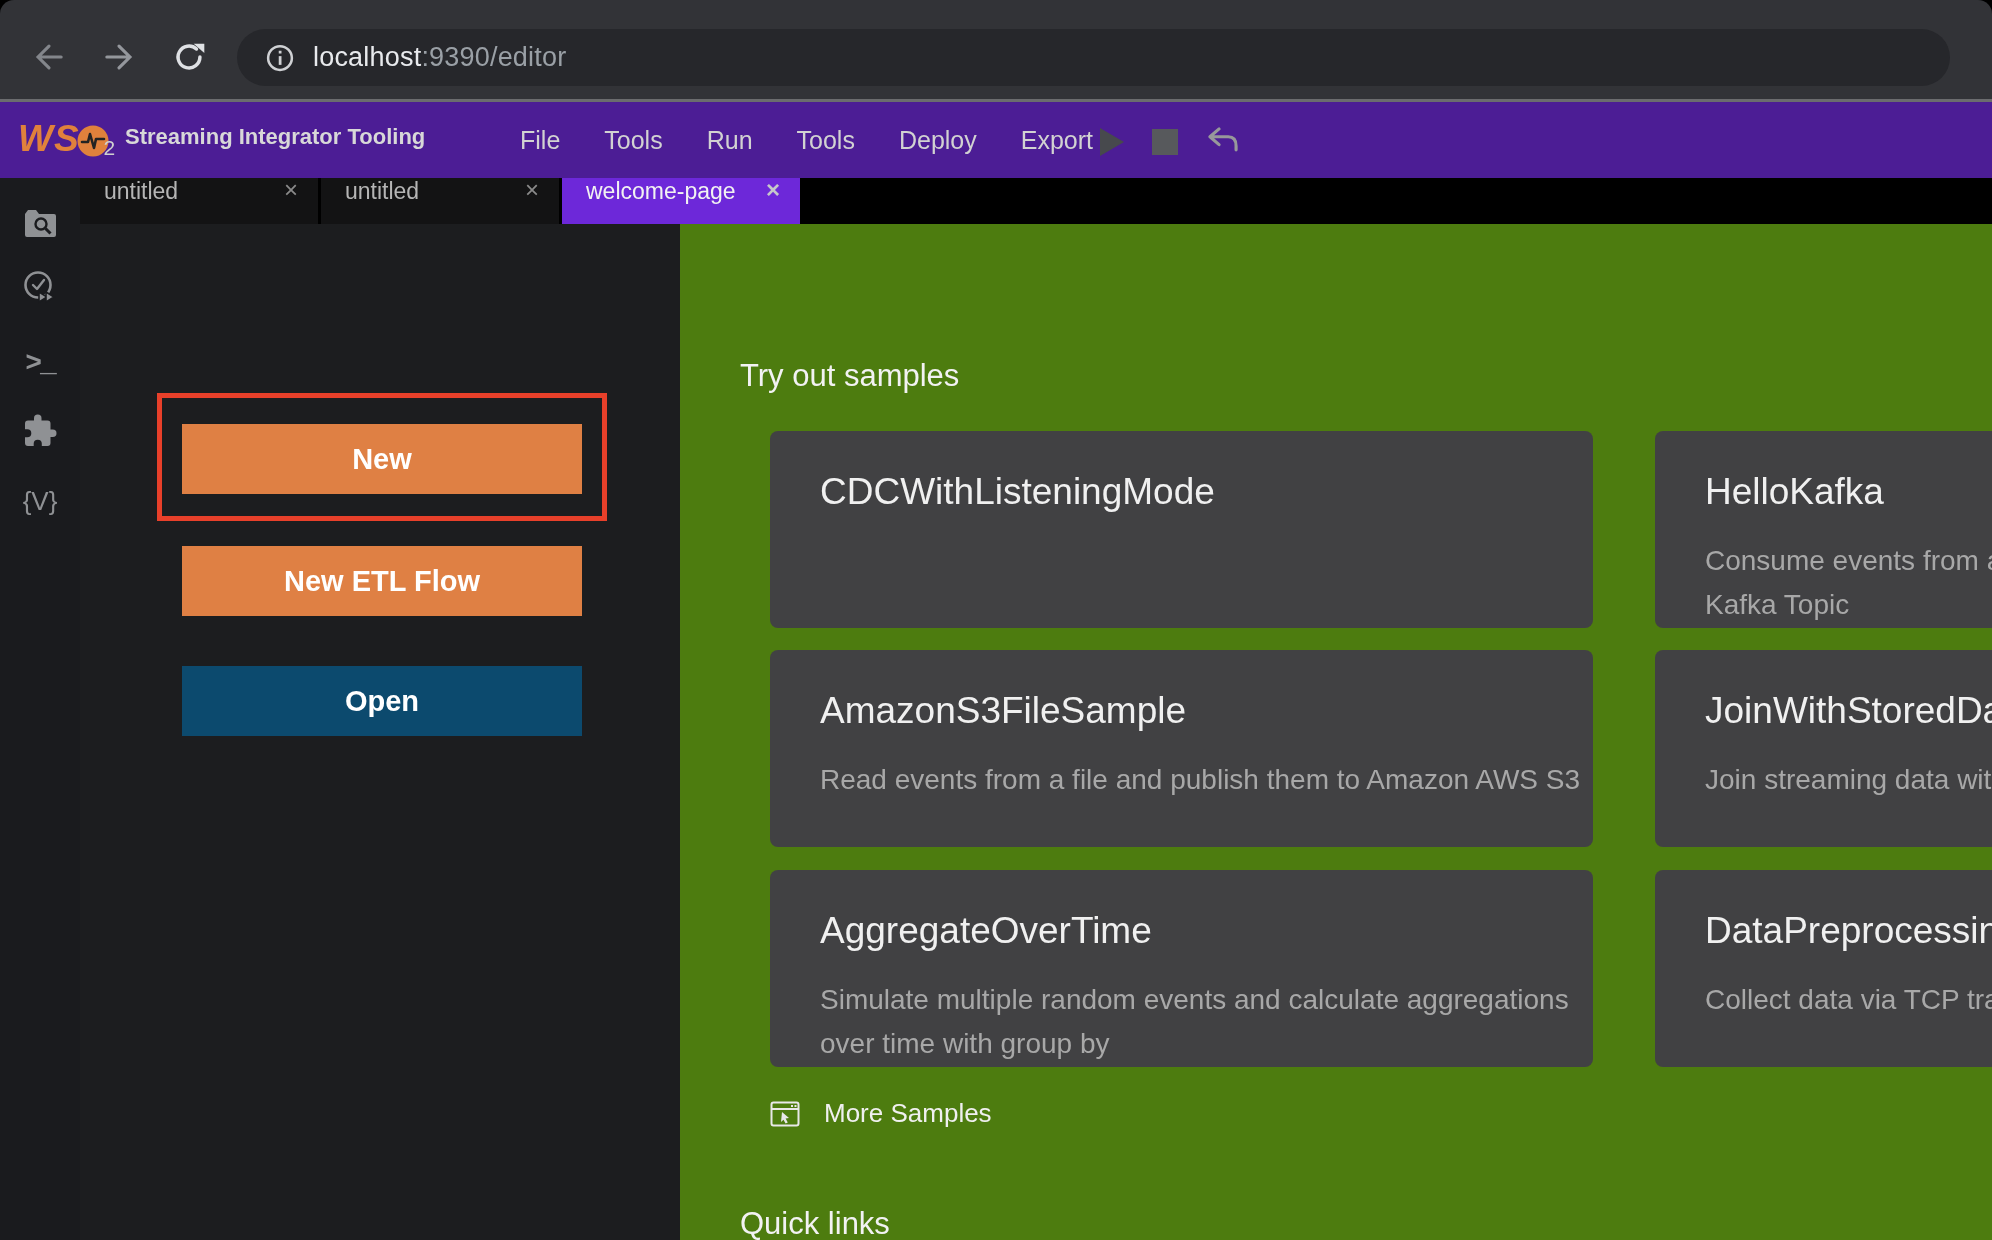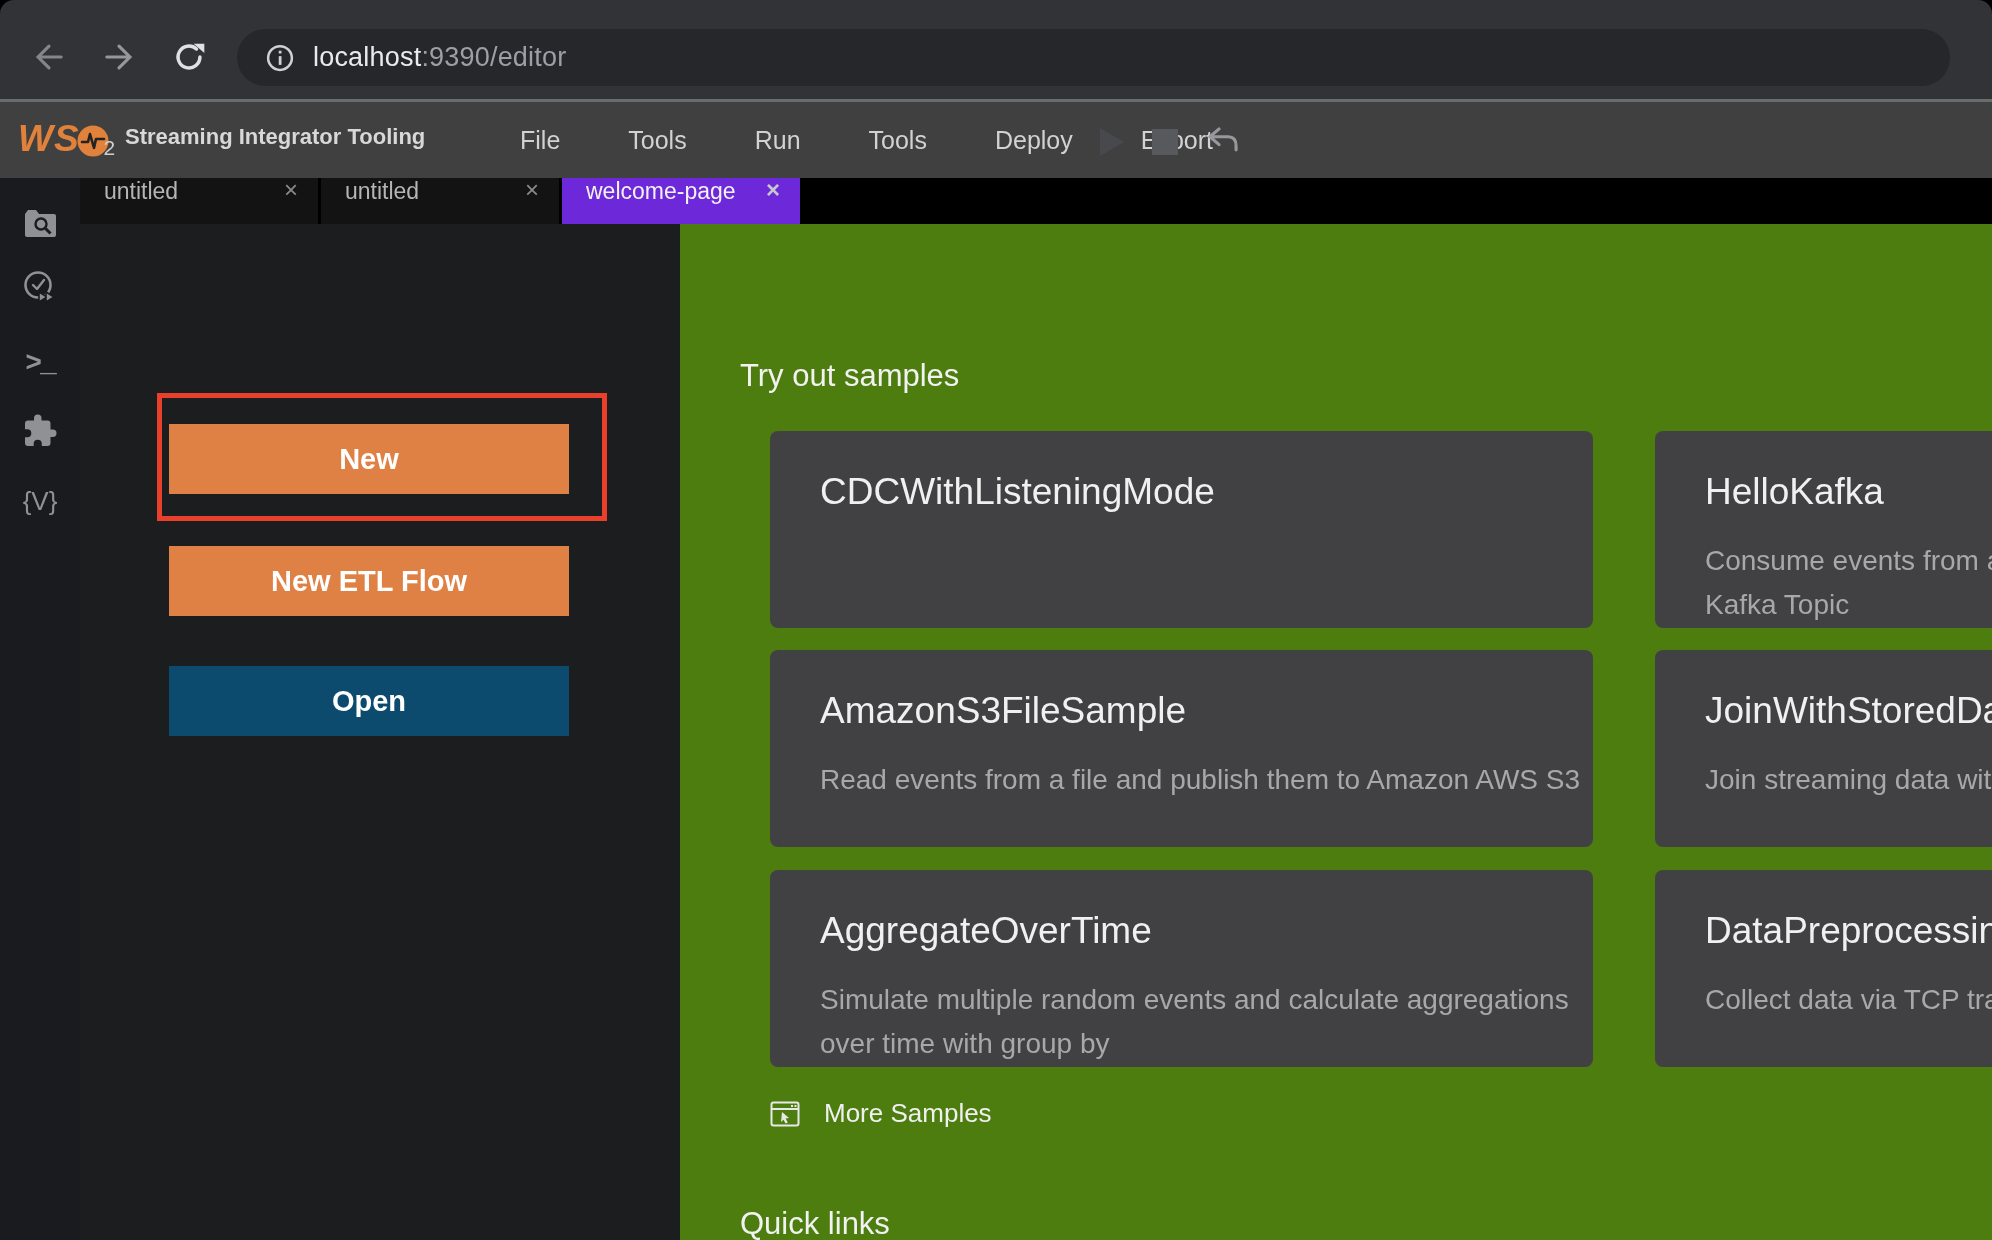--- a/index.html
+++ b/index.html
@@ -12,27 +12,27 @@
   .nav-ico { position:absolute; top:38px; width:38px; height:38px; display:flex;
     align-items:center; justify-content:center; cursor:pointer; }
   .url-pill { position:absolute; left:237px; top:29px; width:1713px; height:57px;
     background:#26272b; border-radius:29px; display:flex; align-items:center; }
   .url-info { margin-left:28px; width:30px; height:30px; }
   .url-text { margin-left:18px; font-size:27px; color:#e8eaed; letter-spacing:.2px; }
   .url-text .dim { color:#9aa0a6; }
 
   
   .app-header { position:absolute; left:0; top:99px; width:1992px; height:79px;
-    background:#404040; border-top:3px solid #6b6c6e; }
+    background:#4c1d95; border-top:3px solid #6b6c6e; }
   .logo { position:absolute; left:18px; top:16px; display:flex; align-items:flex-end; }
   .logo-ws { font-size:37px; font-weight:700; font-style:italic; color:#e0813c; letter-spacing:1px; }
   .logo-circle { width:34px; height:34px; margin-left:-4px; margin-bottom:2px; }
   .logo-sub { font-size:21px; color:#cfcfcf; margin-left:-6px; margin-bottom:0px; }
   .app-title { position:absolute; left:125px; top:22px; font-size:22px; font-weight:700; color:#d8d8d8; }
-  .menu { position:absolute; left:520px; top:24px; display:flex; gap:68px; }
+  .menu { position:absolute; left:520px; top:24px; display:flex; gap:44px; }
   .menu-item { font-size:25px; color:#d2d2d2; cursor:pointer; }
   .run-icons { position:absolute; left:1100px; top:0; height:79px; display:flex; align-items:center; gap:28px; }
   .play-ico { width:0; height:0; border-left:24px solid #47494d; border-top:14px solid transparent;
     border-bottom:14px solid transparent; cursor:pointer; }
   .stop-ico { width:26px; height:26px; background:#57595c; cursor:pointer; }
   .undo-ico { width:34px; height:34px; cursor:pointer; }
 
   
   .tab-bar { position:absolute; left:80px; top:178px; width:1912px; height:46px; background:#000; }
   .tab { position:absolute; top:0; height:46px; width:238px; display:flex; 
@@ -48,21 +48,21 @@
   .sidebar { position:absolute; left:0; top:178px; width:80px; height:1062px; background:#1a1b1e; }
   .side-ico { position:absolute; left:0; width:80px; height:44px; display:flex;
     align-items:center; justify-content:center; cursor:pointer; color:#8f9194; }
   .term-txt { font-family:"Liberation Mono", monospace; font-size:28px; font-weight:700; color:#8f9194; letter-spacing:-2px; }
   .var-txt { font-size:26px; color:#8f9194; }
 
   
   .left-panel { position:absolute; left:80px; top:224px; width:600px; height:1016px; background:#1c1d1f; }
   .hl-frame { position:absolute; left:77px; top:169px; width:450px; height:128px;
     border:5px solid #e8402a; }
-  .panel-btn { position:absolute; left:89px; width:400px; height:70px; border:none;
+  .panel-btn { position:absolute; left:102px; width:400px; height:70px; border:none;
     font-family:"Liberation Sans", sans-serif; font-size:29px; font-weight:700; color:#fff;
     cursor:pointer; text-align:center; }
   .btn-orange { background:#df8044; }
   .btn-gray { background:#0c4a6e; }
 
   
   .main { position:absolute; left:680px; top:224px; width:1312px; height:1016px; background:#4d7c0f; }
   .section-heading { position:absolute; font-size:31px; font-weight:400; color:#f2f2f2; }
   .card { position:absolute; width:823px; height:197px; background:#414143; border-radius:8px;
     padding:40px 50px; cursor:pointer; overflow:hidden; }

